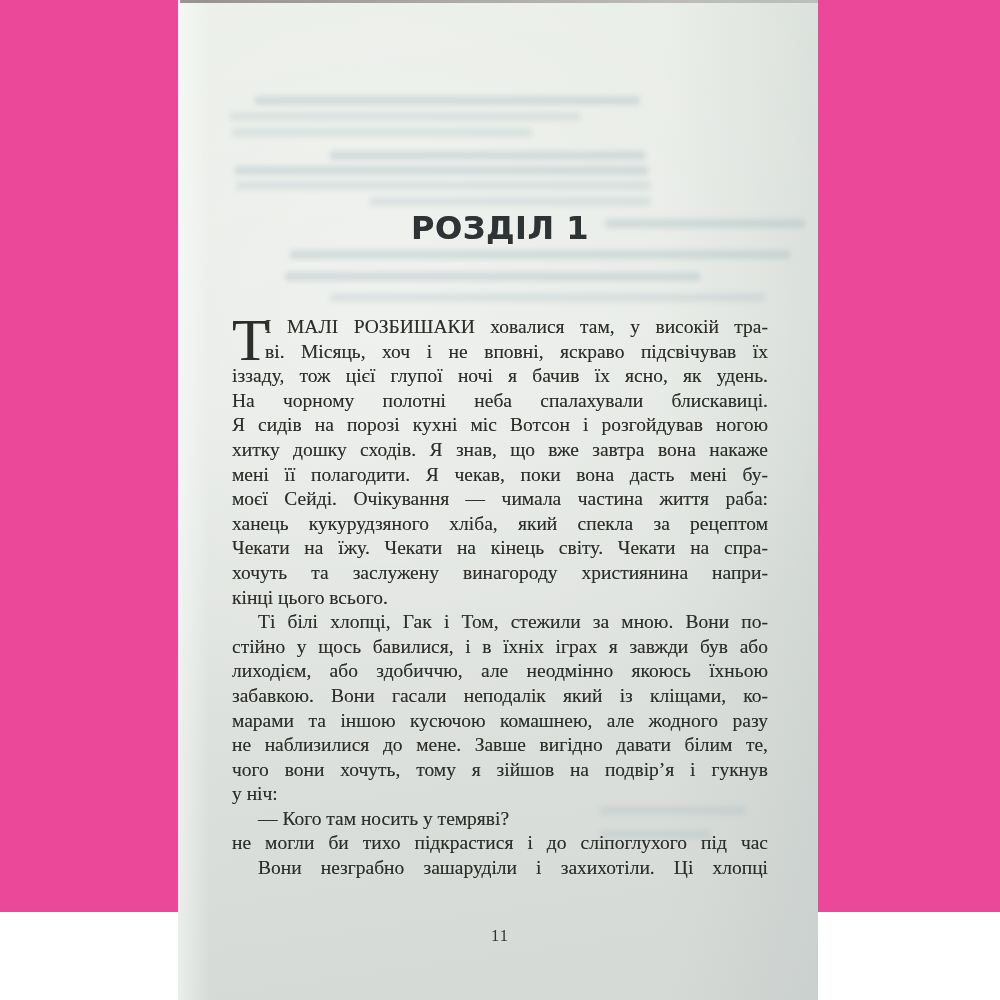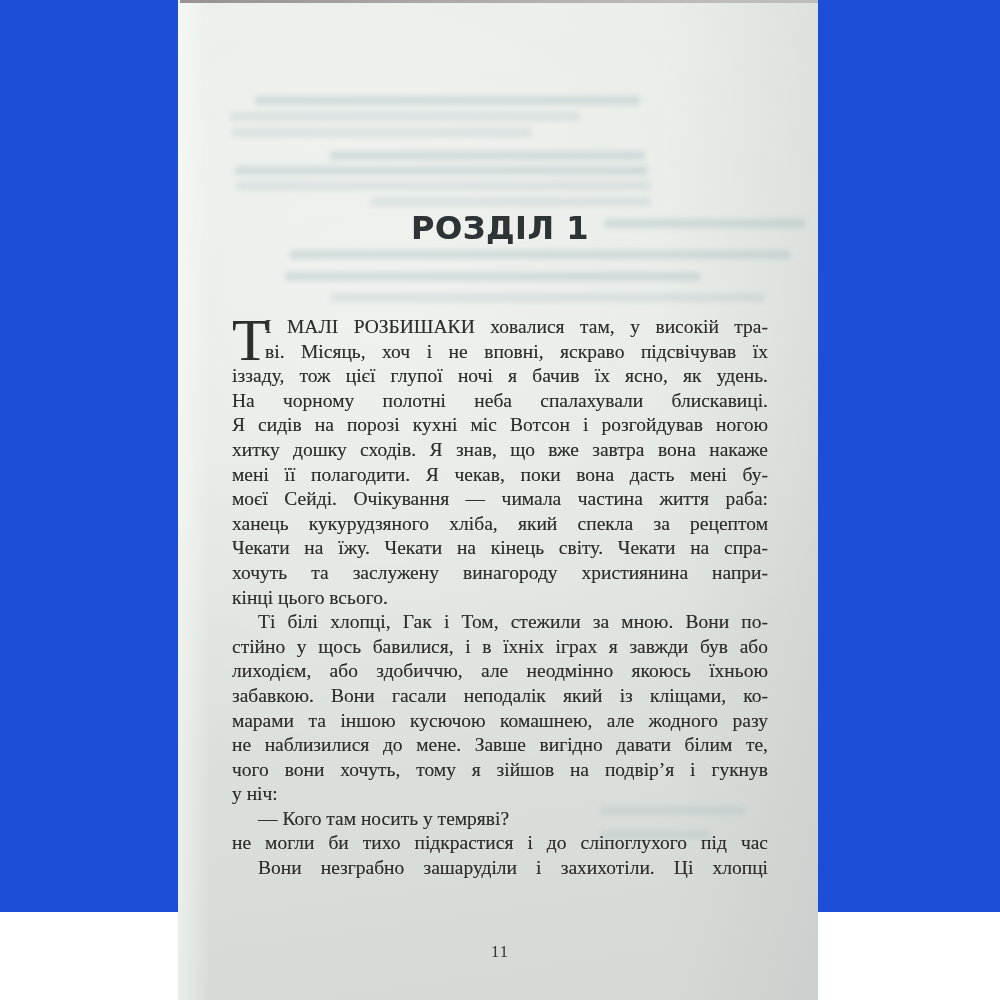--- a/index.html
+++ b/index.html
@@ -1,18 +1,18 @@
 <!DOCTYPE html>
 <html><head>
 <meta charset="utf-8">
 <style>
   html,body{margin:0;padding:0;}
   body{width:1000px;height:1000px;background:#ffffff;overflow:hidden;}
 
-  .canvas{position:relative;width:1000px;height:912px;background:#1d4ed8;
+  .canvas{position:relative;width:1000px;height:912px;background:#ec4899;
           font-family:"Liberation Serif", serif;}
 
   
   .page{position:absolute;left:178px;top:0;width:640px;height:1000px;
     background:
       radial-gradient(130% 80% at 32% 30%, rgba(255,255,255,0.38), rgba(255,255,255,0) 62%),
       linear-gradient(to right, rgba(250,255,249,0.55), rgba(250,255,249,0) 5%,
                       rgba(110,130,134,0) 76%, rgba(110,130,134,0.10) 100%),
       linear-gradient(172deg, #eaeee8 0%, #e4e8e3 38%, #dce0dc 68%, #d5d9d6 100%);
   }
@@ -38,21 +38,21 @@
     text-shadow:0 0 0.6px rgba(45,45,40,0.45);}
   .para{margin:0;}
   .line{line-height:24.6px;}
   .line.jl{text-align:justify;text-align-last:justify;}
   .line.indent{text-indent:26px;}
   .dropcap{float:left;width:26px;height:46px;margin:3px 7px 0 0;
     font-size:60px;line-height:44px;color:#2d2d29;}
 
   
   .pagenum{position:absolute;left:54px;top:926px;width:536px;
-    text-align:center;font-size:16.5px;letter-spacing:1px;color:#33332f;margin-top:16px;}
+    text-align:center;font-size:16.5px;letter-spacing:1px;color:#33332f;}
 </style>
 </head>
 <body>
 
 <div class="canvas">
   <div class="page">
 
     <div class="page-top-edge"></div>
 
     <div>

